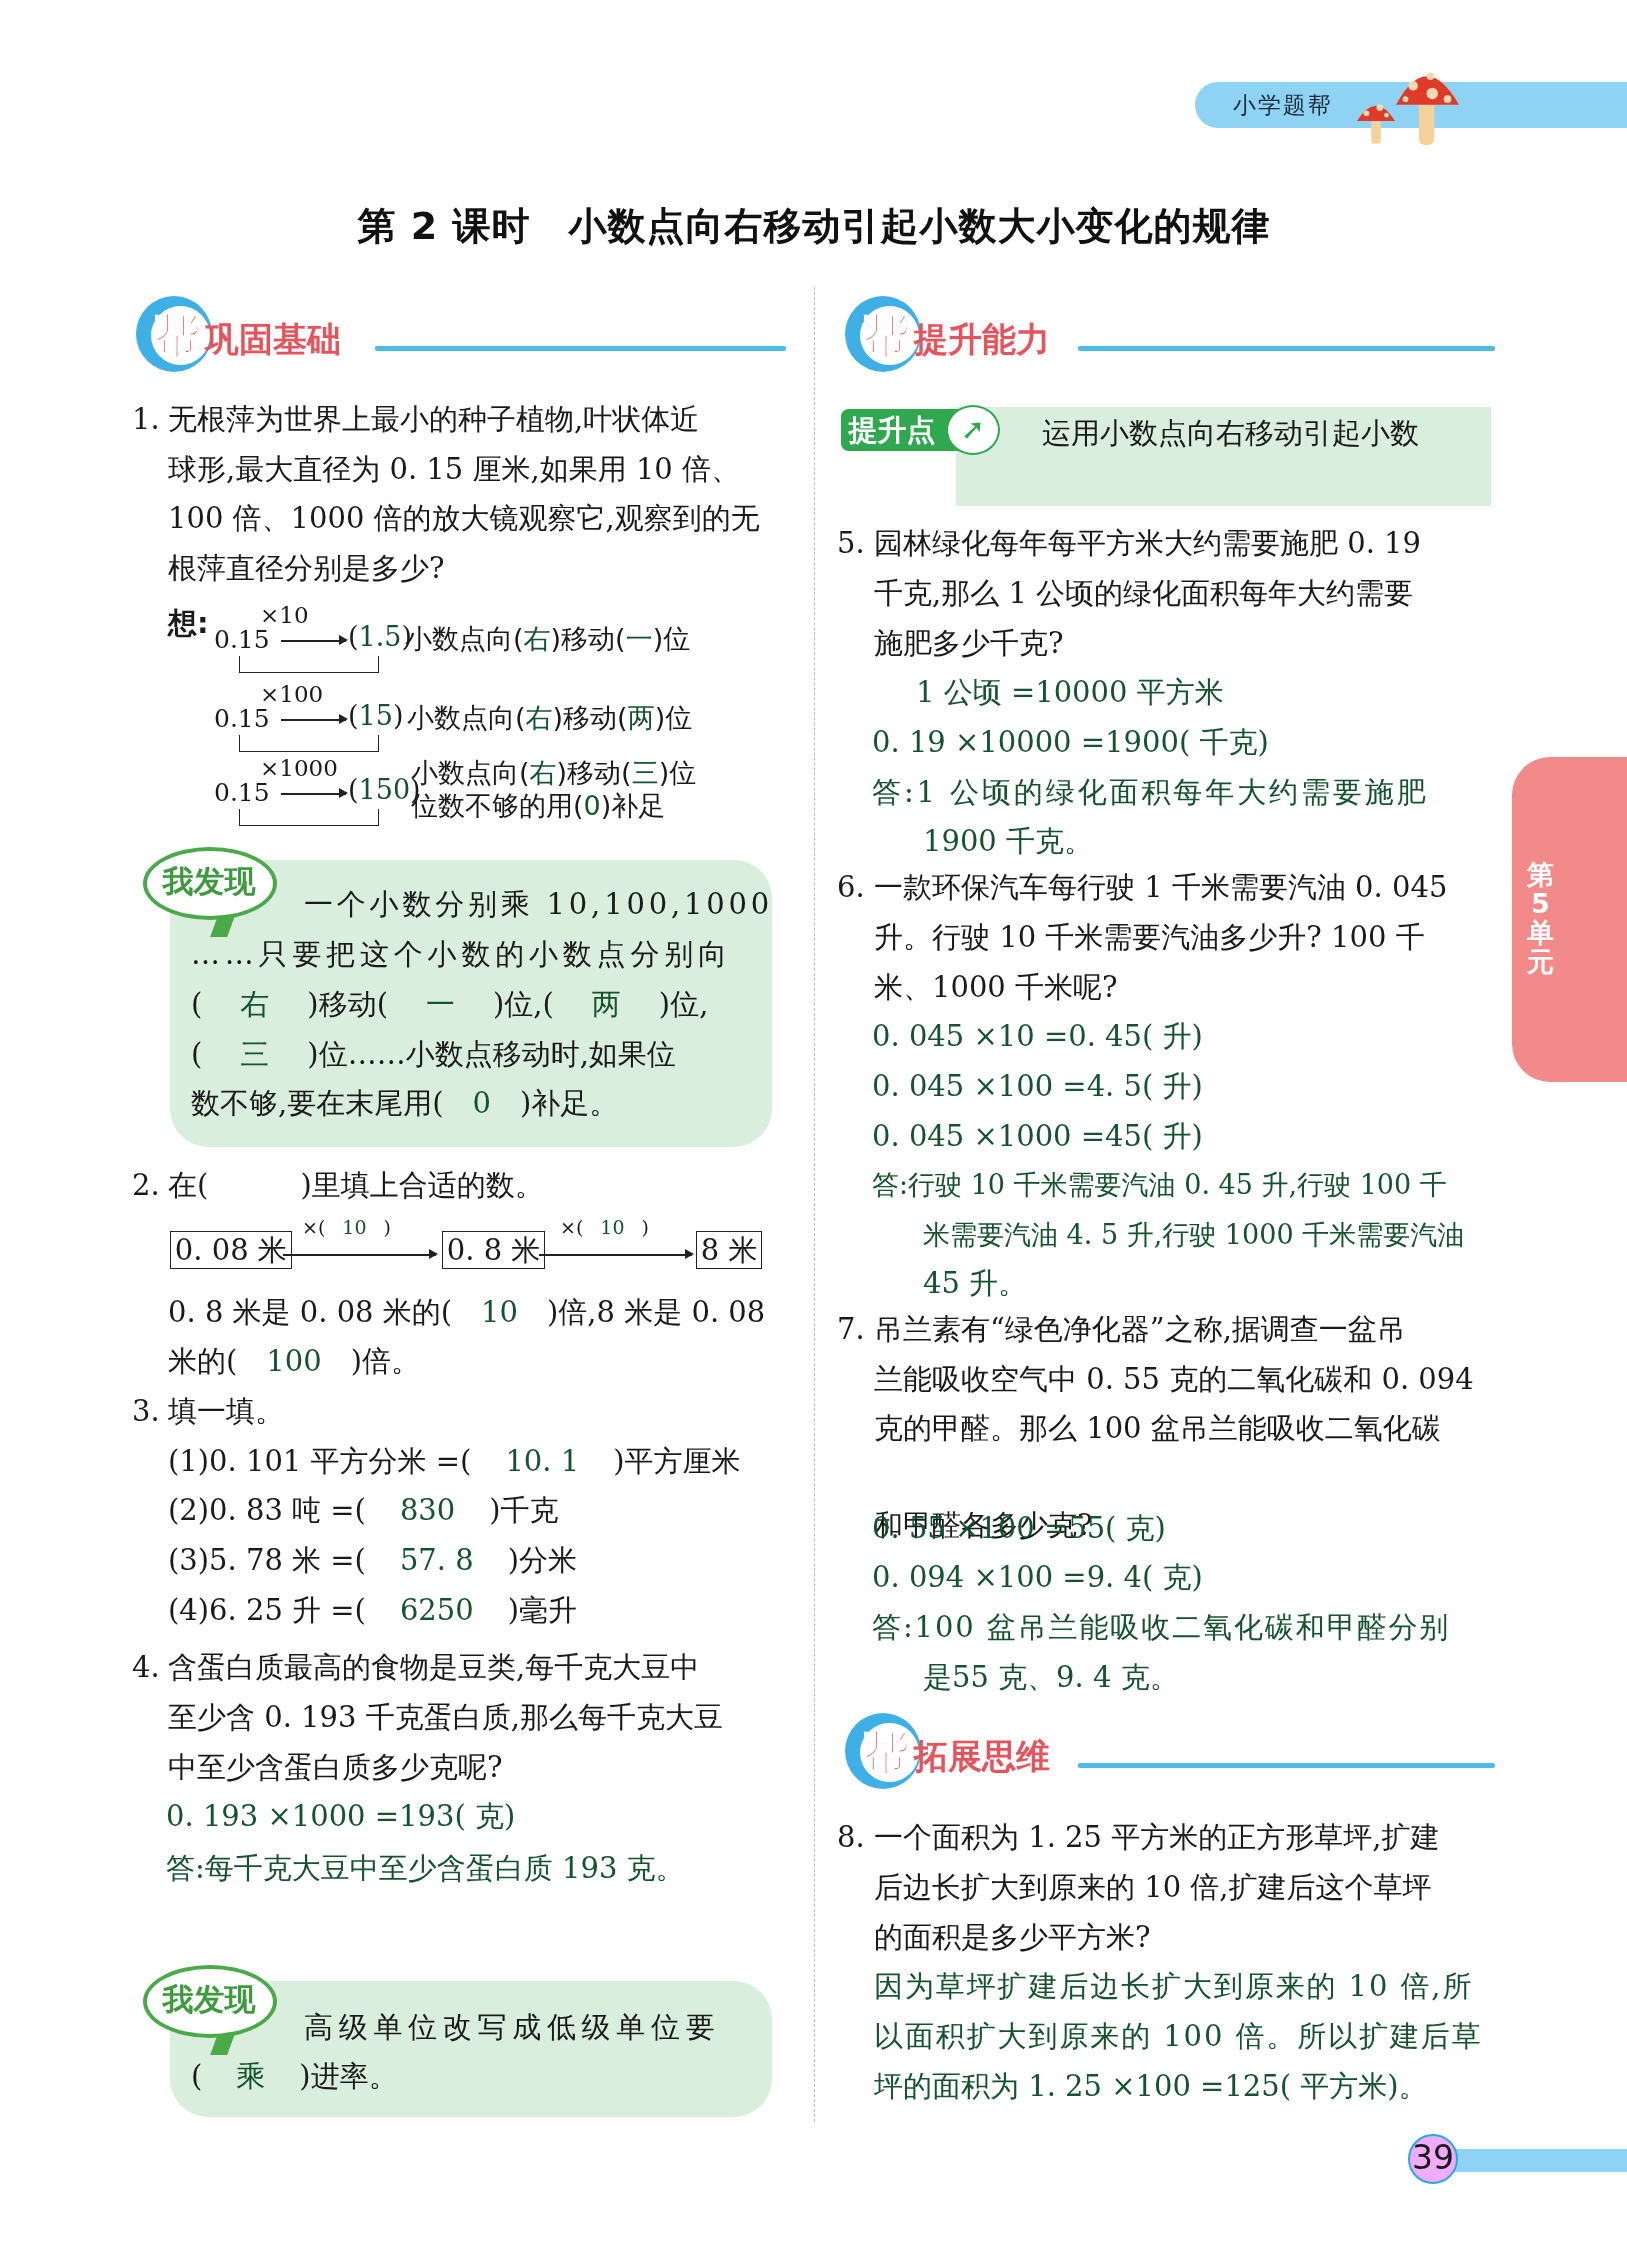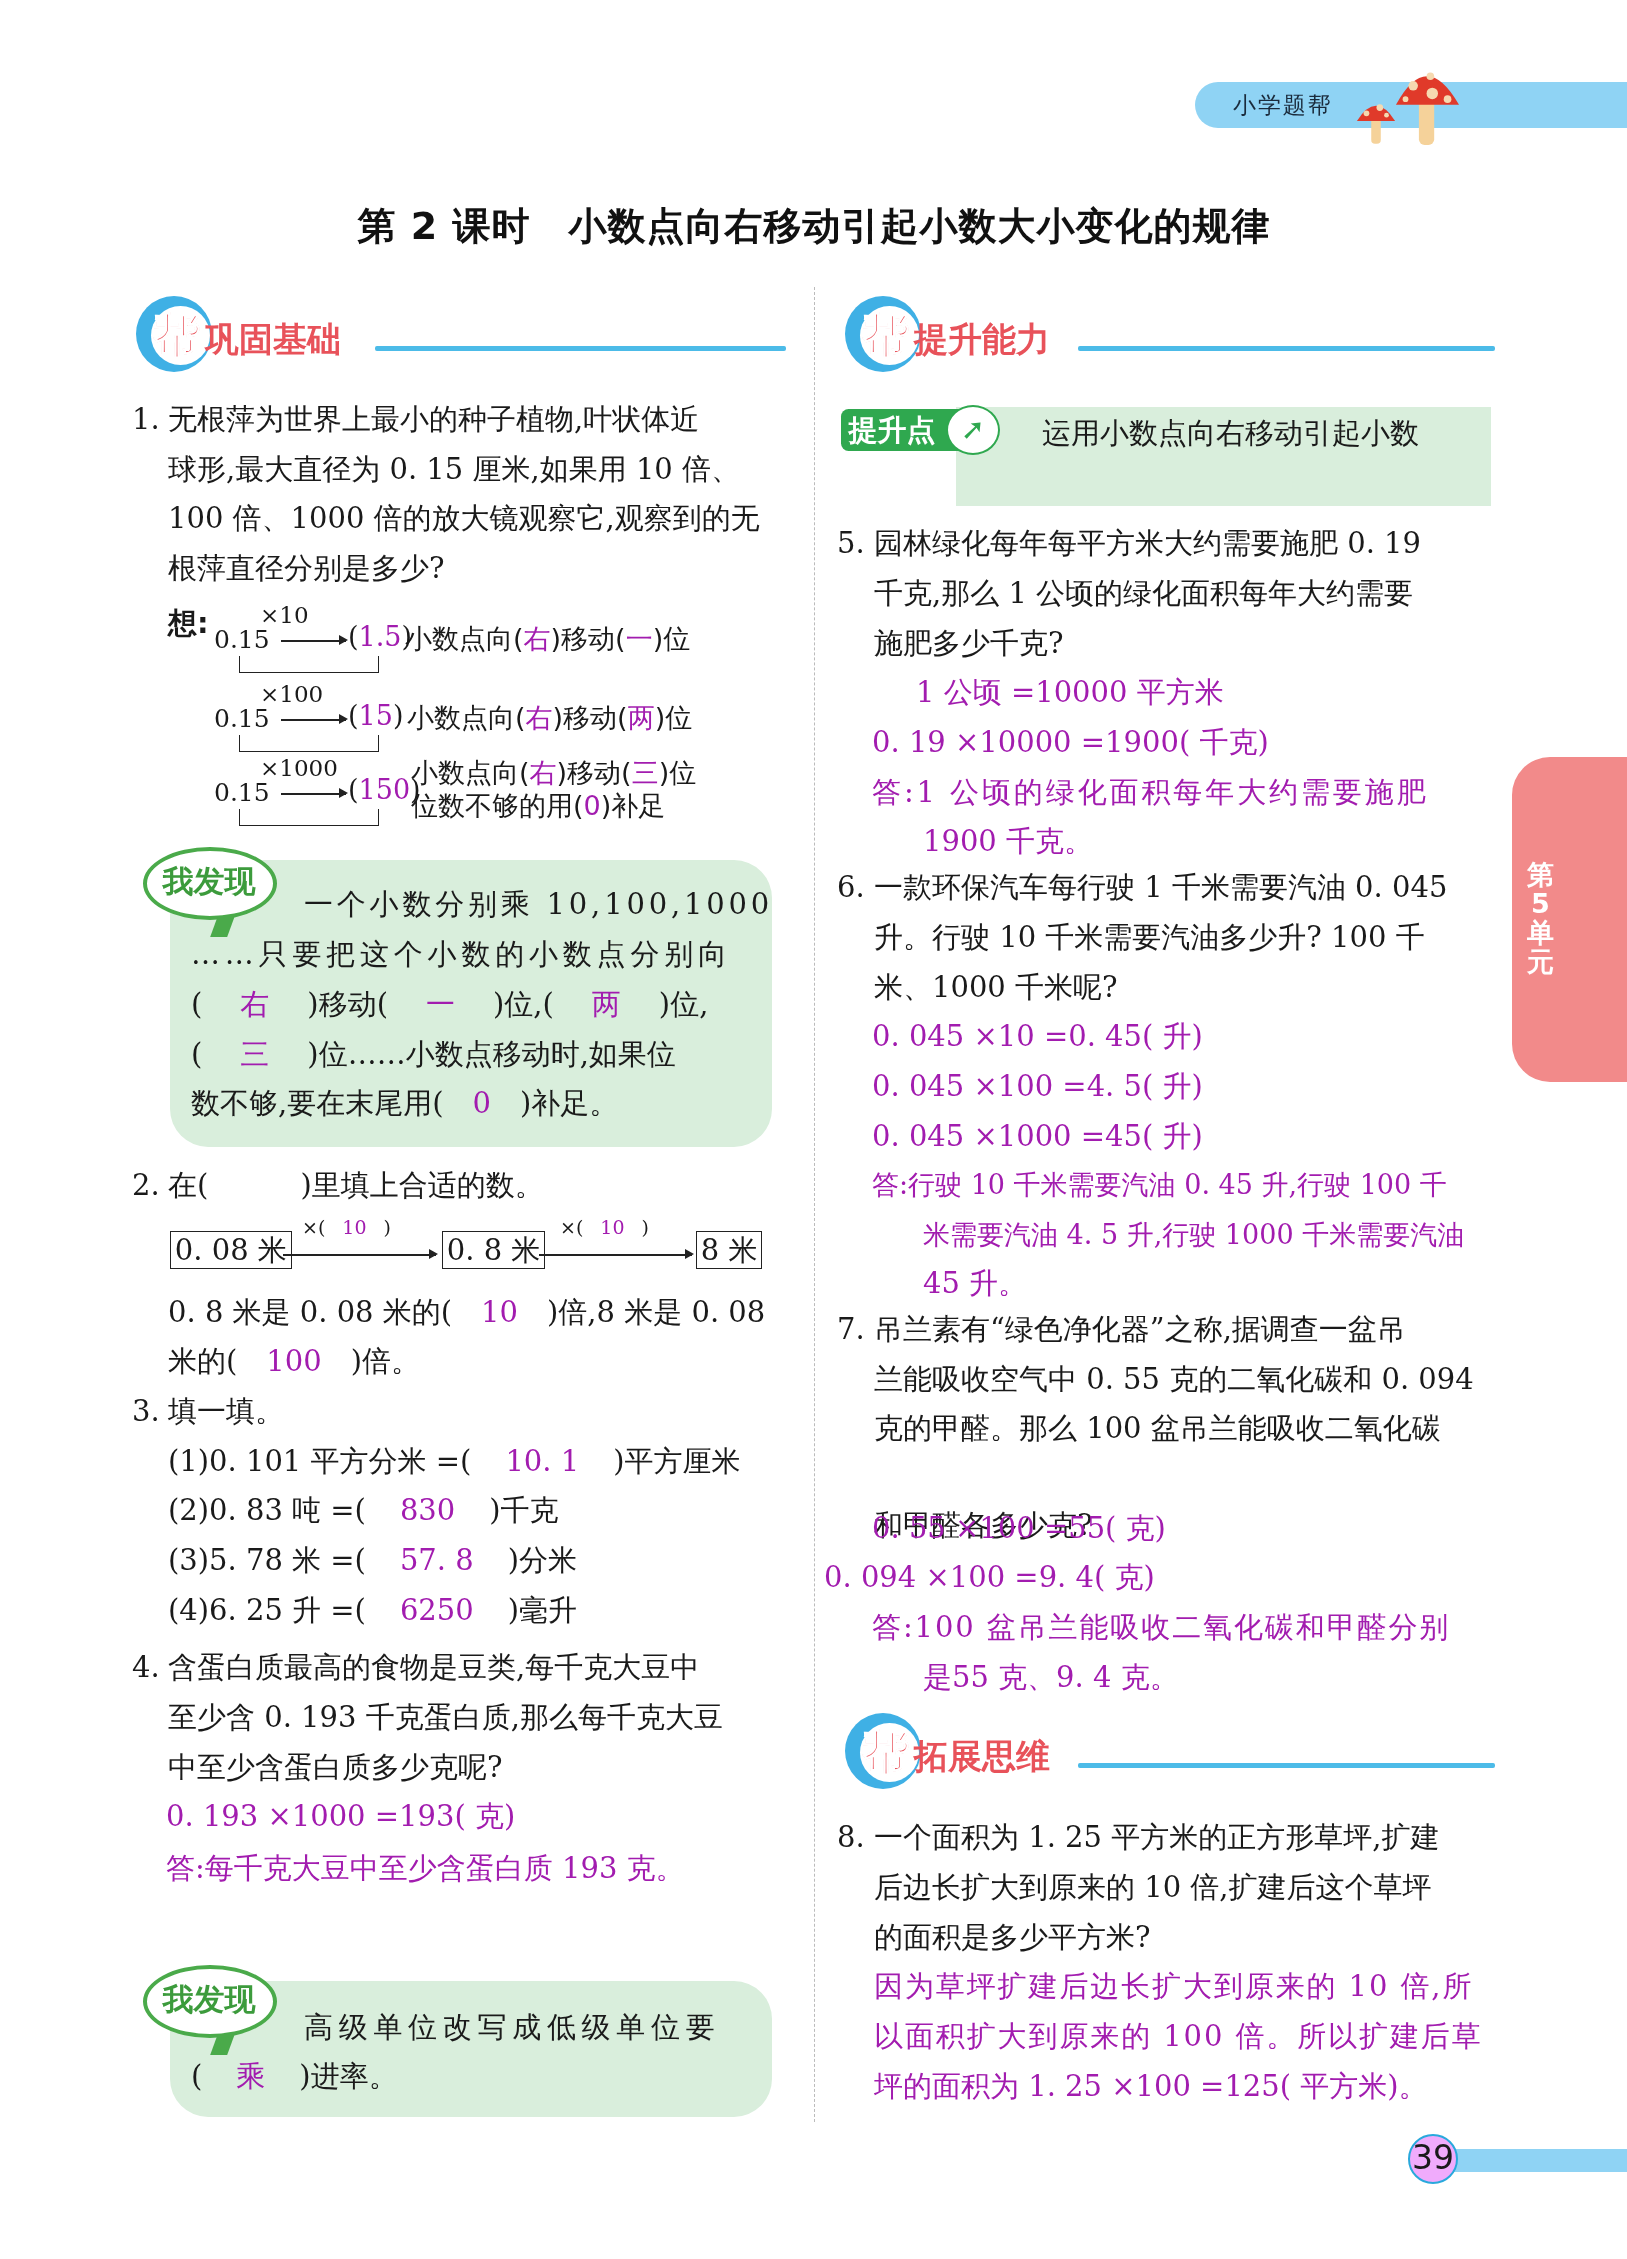--- a/index.html
+++ b/index.html
@@ -20,21 +20,21 @@
   .sec-head { position: absolute; height: 86px; }
   .sec-head .ring { position: absolute; left: 0; top: 0; width: 76px; height: 76px; border-radius: 50%; background: #3fb0e5; }
   .sec-head .ring::after { content: ""; position: absolute; left: 15.3px; top: 9.6px; width: 59px; height: 59px; border-radius: 50%; background: #fff; }
   .sec-head .bang { position: absolute; left: 17px; top: 7.6px; font-family: "DejaVu Sans", sans-serif; font-weight: bold; font-size: 48px; color: #e8525a; z-index: 2; -webkit-text-stroke: 1px #fff; }
   .sec-head .label { position: absolute; left: 69px; top: 21px; font-family: "DejaVu Sans", sans-serif; font-weight: bold; font-size: 34px; color: #e8525a; white-space: nowrap; z-index: 2; }
   .sec-head .line { position: absolute; top: 50px; height: 4.8px; background: #4cbbe8; border-radius: 1.9px; }
 
   .divider { left: 814px; top: 287px; width: 0; height: 1835px; border-left: 1.9px dashed #bbbbbb; }
 
   .txt { position: absolute; font-size: 29px; line-height: 50px; white-space: nowrap; }
-  .red { color: #a21caf; }
+  .red { color: #14532d; }
   .num { position: absolute; font-size: 29px; line-height: 50px; }
 
   
   .find-box { position: absolute; background: #d9eedc; border-radius: 38px; }
   .bubble { position: absolute; width: 134px; height: 73px; border: 4.8px solid #4aaa4a; border-radius: 50%; background: #fff; }
   .bubble::after { content: ""; position: absolute; left: 67px; bottom: -21px; width: 17px; height: 21px; background: #4aaa4a; transform: skewX(-20deg); }
   .bubble span { position: absolute; left: 0; top: 9.6px; width: 124px; text-align: center; font-family: "DejaVu Sans", sans-serif; font-weight: bold; font-size: 31px; color: #3c9b3c; }
 
   .think { font-family: "DejaVu Sans", sans-serif; font-size: 25px; }
   .think-row { position: absolute; height: 67px; }
@@ -209,21 +209,21 @@
 <div class="txt red" style="left:872px;top:1160px;font-size:27px;">答:行驶 10 千米需要汽油 0. 45 升,行驶 100 千</div>
 <div class="txt red" style="left:923px;top:1210px;font-size:27px;">米需要汽油 4. 5 升,行驶 1000 千米需要汽油</div>
 <div class="txt red" style="left:923px;top:1258px;">45 升。</div>
 
 <div class="num" style="left:837px;top:1304px;">7.</div>
 <div class="txt" style="left:874px;top:1304px;">吊兰素有“绿色净化器”之称,据调查一盆吊</div>
 <div class="txt" style="left:874px;top:1354px;">兰能吸收空气中 0. 55 克的二氧化碳和 0. 094</div>
 <div class="txt" style="left:874px;top:1403px;">克的甲醛。那么 100 盆吊兰能吸收二氧化碳</div>
 <div class="txt" style="left:874px;top:1453px;margin-top:47px;">和甲醛各多少克?</div>
 <div class="txt red" style="left:872px;top:1503px;">0. 55 ×100 =55( 克)</div>
-<div class="txt red" style="left:824px;top:1552px;">0. 094 ×100 =9. 4( 克)</div>
+<div class="txt red" style="left:872px;top:1552px;">0. 094 ×100 =9. 4( 克)</div>
 <div class="txt red" style="left:872px;top:1602px;letter-spacing:1.9px;">答:100 盆吊兰能吸收二氧化碳和甲醛分别</div>
 <div class="txt red" style="left:923px;top:1652px;">是55 克、9. 4 克。</div>
 
 <div class="sec-head" style="left:845px;top:1713px;width:650px;">
   <div class="ring"></div>
   <div class="bang">帮</div>
   <div class="label">拓展思维</div>
   <div class="line" style="left:233px;width:417px;"></div>
 </div>
 

